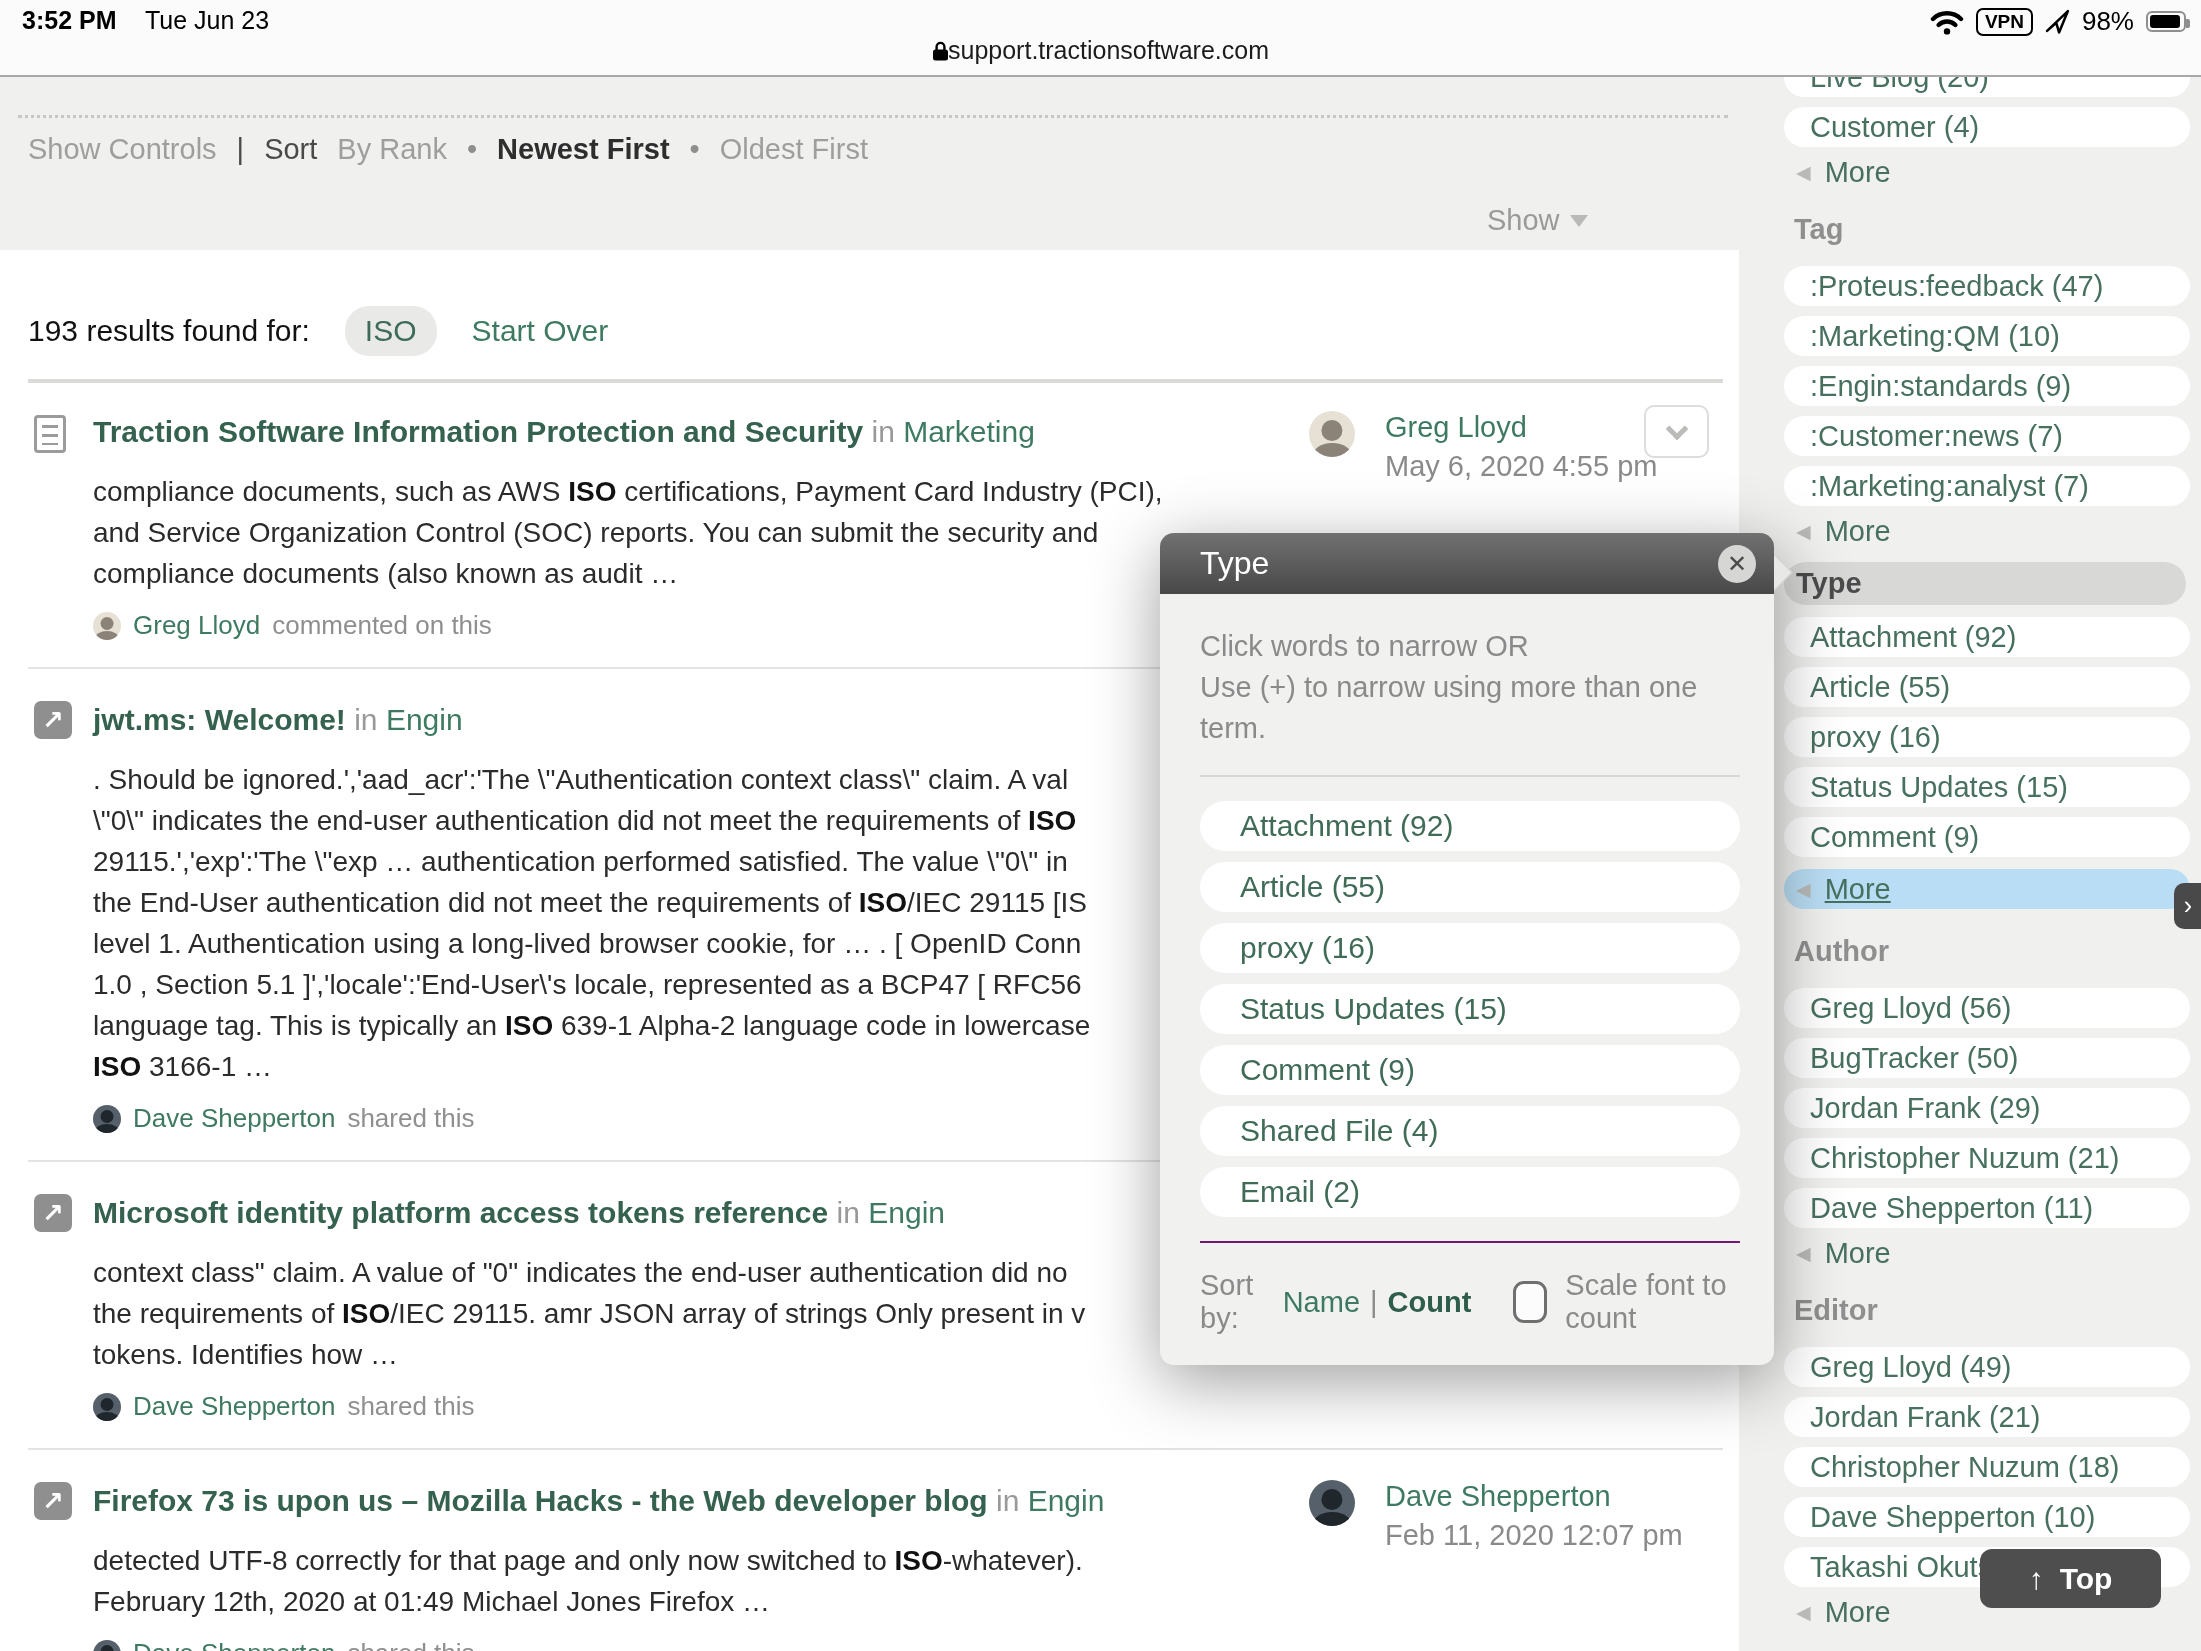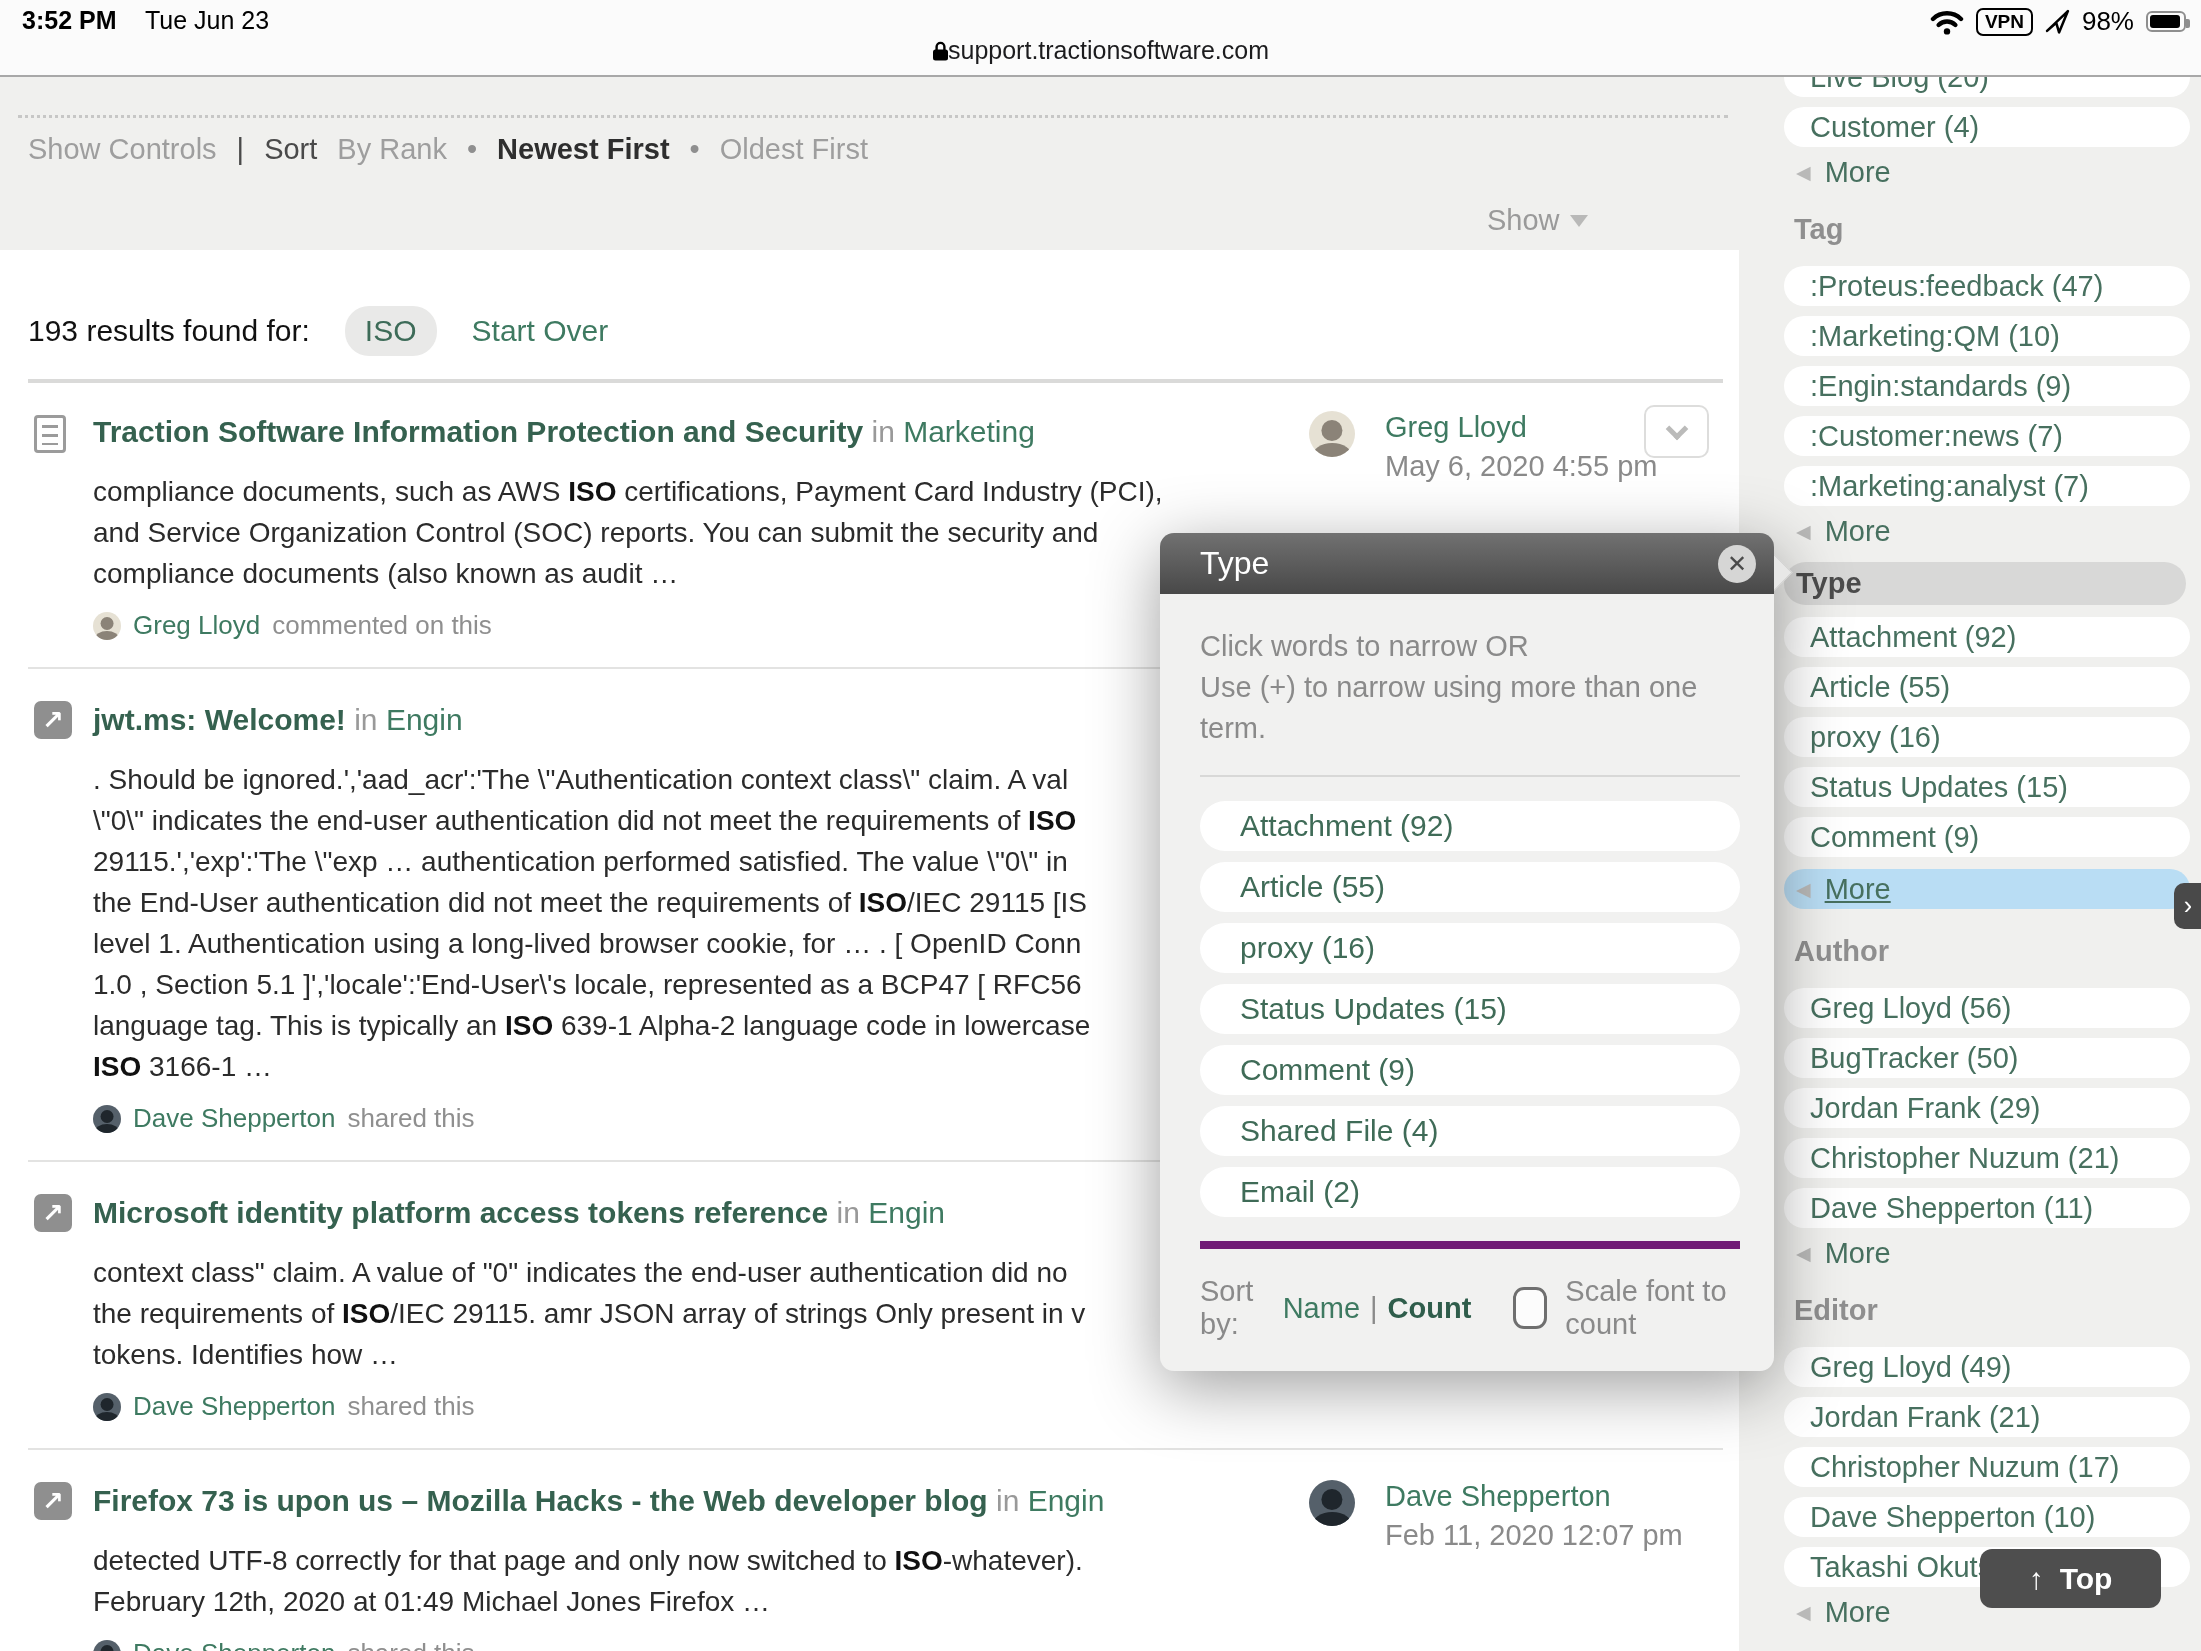--- a/index.html
+++ b/index.html
@@ -106,21 +106,21 @@
   .m-title{position:absolute;left:40px;top:0;line-height:61px;color:#fff;font-size:32px;}
   .m-close{position:absolute;right:18px;top:12px;width:38px;height:38px;border-radius:50%;
       background:#d6d6d5;color:#4b4b4b;font-size:24px;font-weight:700;text-align:center;
       line-height:38px;cursor:pointer;z-index:2;}
   .m-body{position:relative;background:#f1f1f0;border-radius:0 0 14px 14px;
       padding:32px 34px 30px 40px;z-index:1;}
   .m-hint{font-size:29px;color:#8a8a8a;line-height:41px;}
   .m-div{border:none;border-top:2px solid #d8d8d7;margin:26px 0 24px 0;}
   .mpill{height:50px;border-radius:25px;background:#fff;margin-bottom:11px;line-height:50px;
       padding-left:40px;font-size:30px;color:#3f6b57;cursor:pointer;}
-  .m-foot{margin-top:24px;border-top:8px solid #701a75;padding-top:26px;display:flex;
+  .m-foot{margin-top:24px;border-top:2px solid #701a75;padding-top:26px;display:flex;
       align-items:center;font-size:29px;color:#8a8a8a;}
   .m-foot .nm{color:#3e7a61;margin:0 10px;cursor:pointer;}
   .m-foot .ct{color:#2f5d4b;font-weight:700;margin-left:10px;cursor:pointer;}
   .m-check{width:34px;height:42px;border:3px solid #6f6f6f;border-radius:11px;background:#fcfcfc;
       margin:0 18px 0 42px;flex:0 0 auto;cursor:pointer;}
 </style>
 </head>
 <body>
 
 <div class="screen">
@@ -301,21 +301,21 @@
       <div class="sb-pill">Jordan Frank (29)</div>
       <div class="sb-pill">Christopher Nuzum (21)</div>
       <div class="sb-pill">Dave Shepperton (11)</div>
       <div class="sb-more">
         <span class="tri">◀</span>
         <span class="lbl">More</span>
       </div>
       <div class="sb-h">Editor</div>
       <div class="sb-pill">Greg Lloyd (49)</div>
       <div class="sb-pill">Jordan Frank (21)</div>
-      <div class="sb-pill">Christopher Nuzum (17)</div>
+      <div class="sb-pill">Christopher Nuzum (18)</div>
       <div class="sb-pill">Dave Shepperton (10)</div>
       <div class="sb-pill">Takashi Okutsu (5)</div>
       <div class="sb-more">
         <span class="tri">◀</span>
         <span class="lbl">More</span>
       </div>
       <div class="sb-h">Status</div>
     </div>
   <div class="side-tab">›</div>
   <div class="top-btn">

